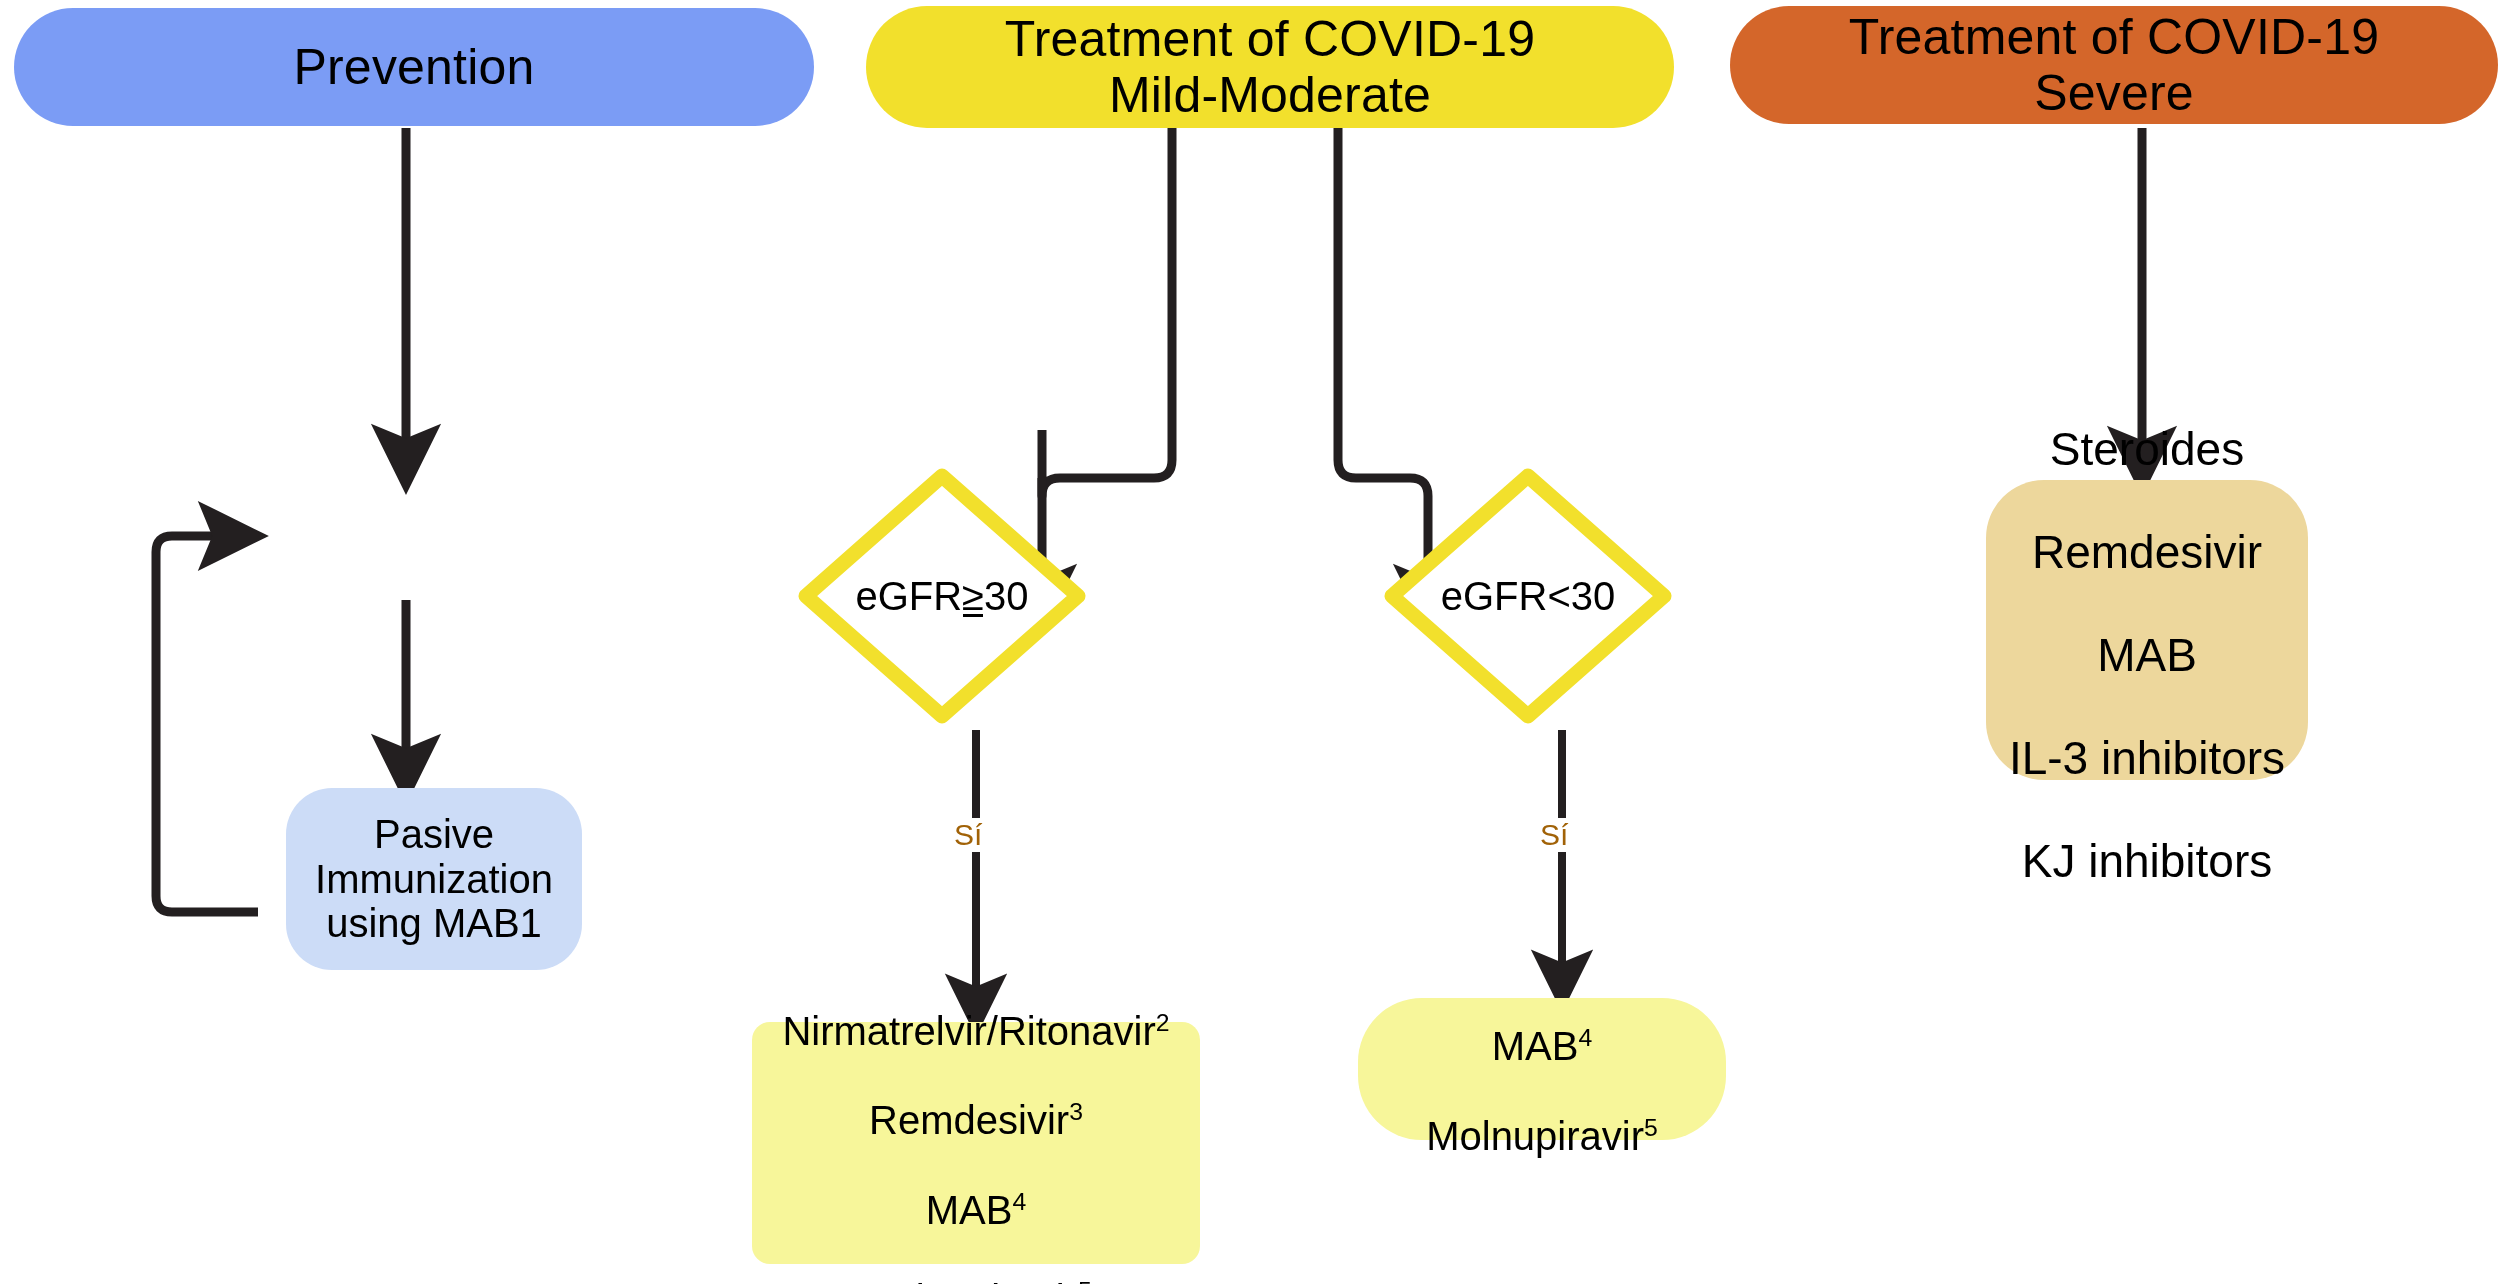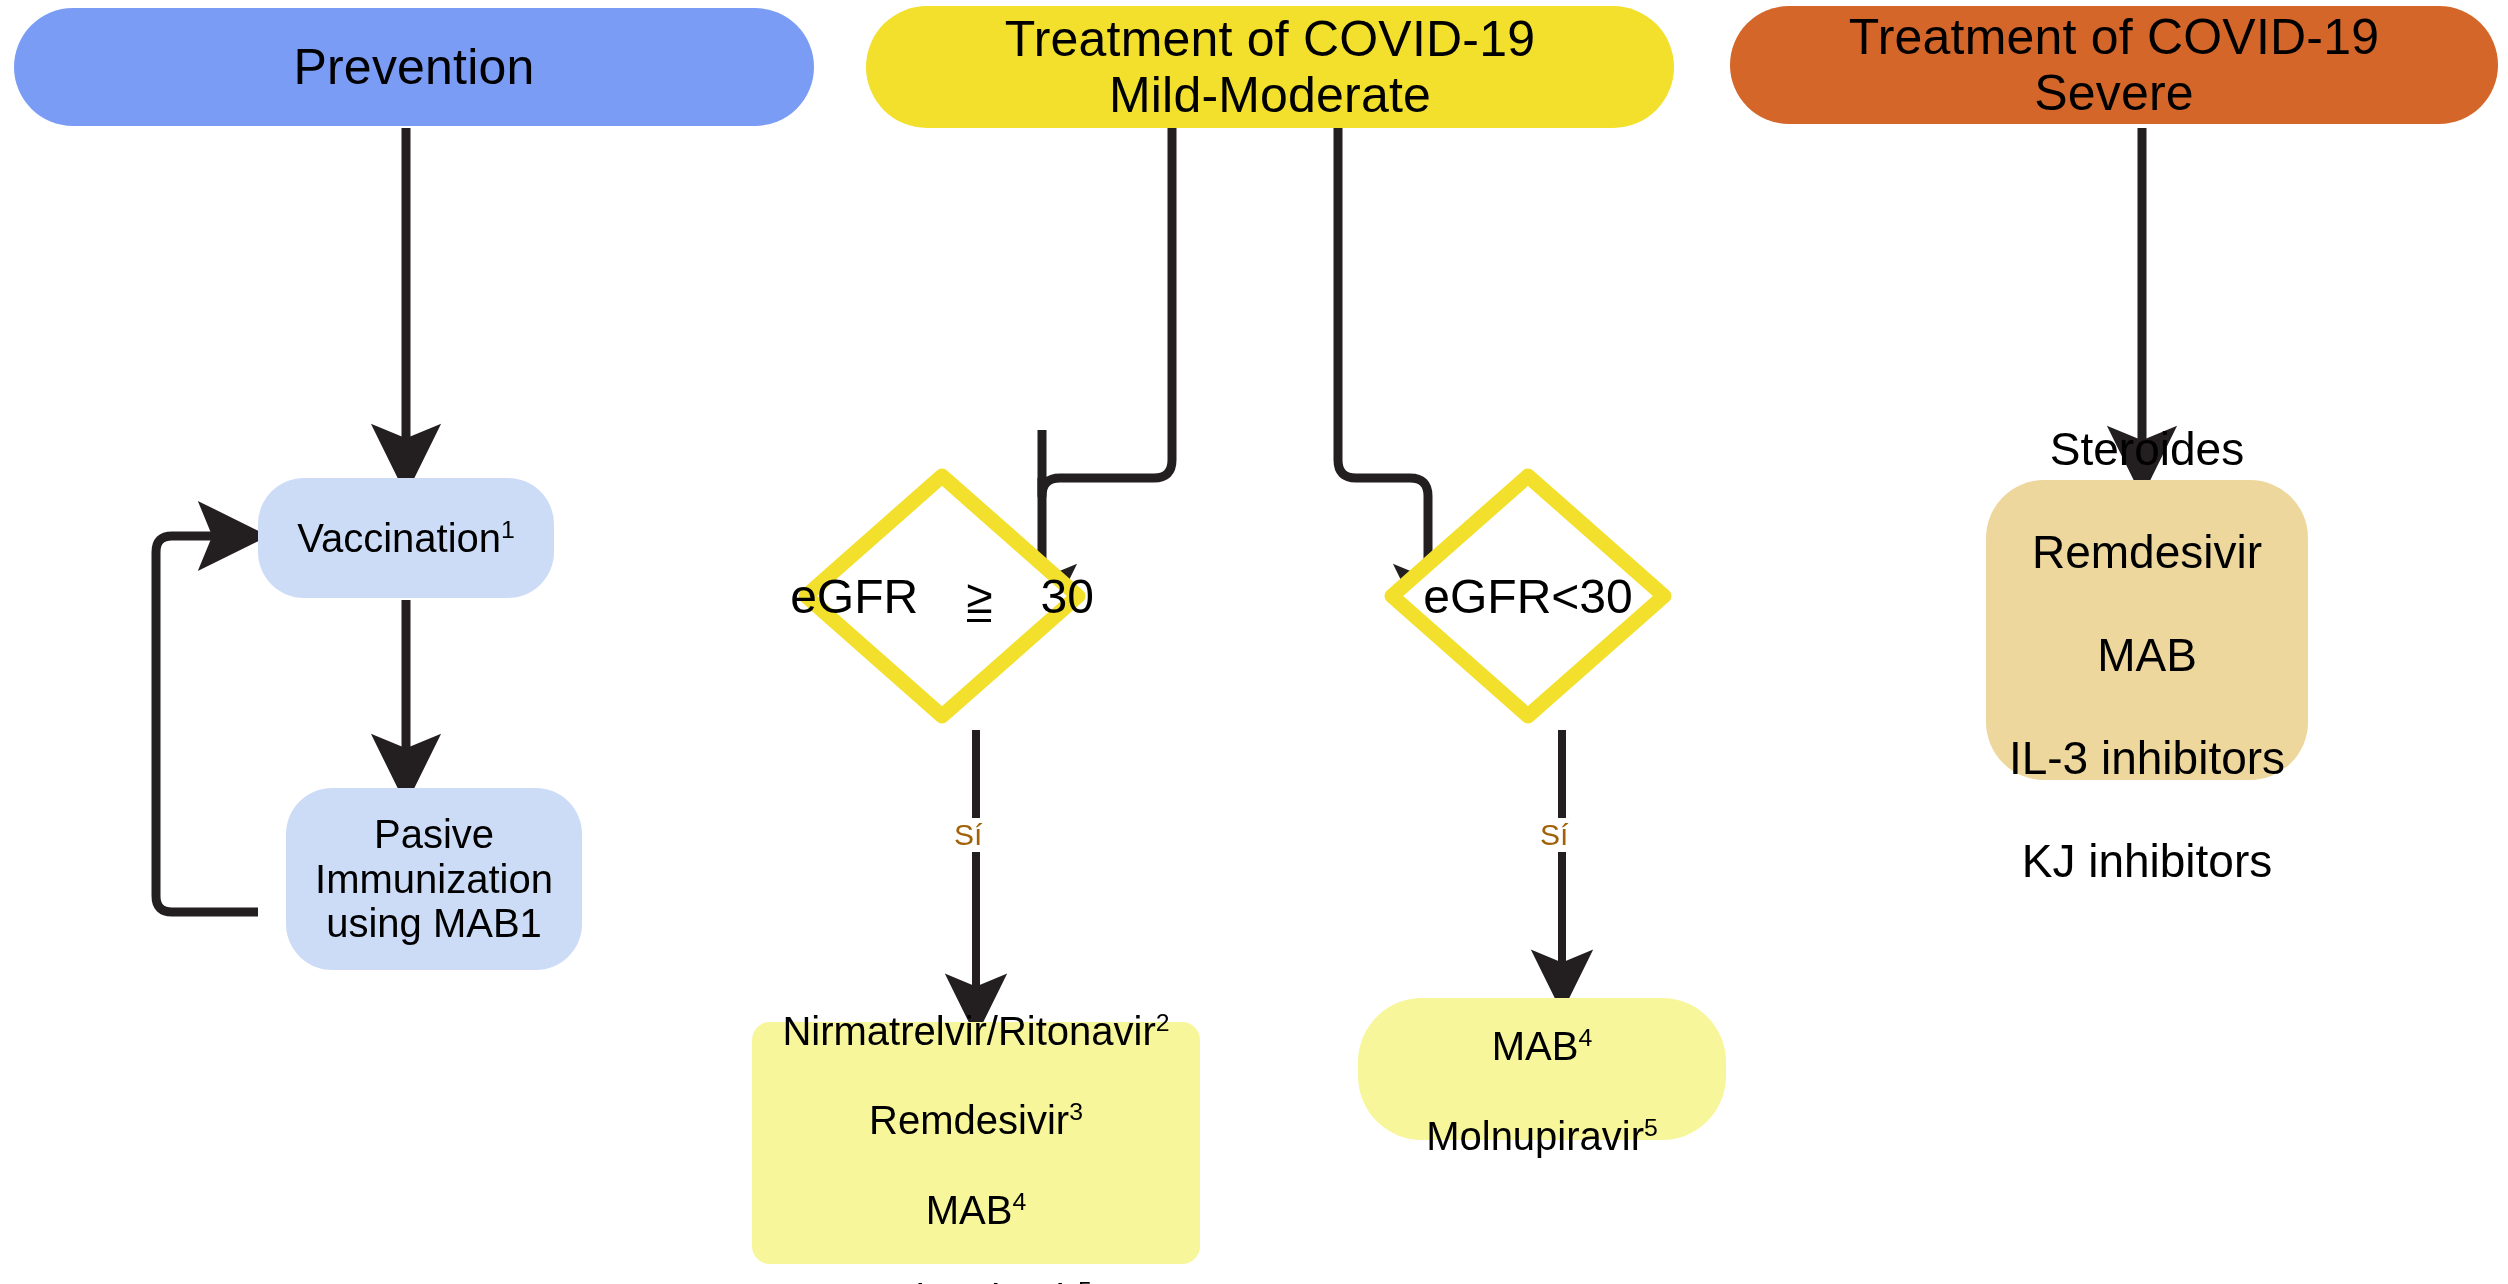--- a/index.html
+++ b/index.html
@@ -92,24 +92,23 @@
     z-index: 3;
   }
   .diamond-wrap svg { display: block; }
   .diamond-label {
     position: absolute;
     left: 0; top: 0;
     width: 100%; height: 100%;
     display: flex;
     align-items: center;
     justify-content: center;
-    font-size: 48px;
+    font-size: 40px;
     color: #000;
     pointer-events: none;
-    gap: 48px;
   }
   #dia-left  { left: 792px;  top: 462px; width: 300px; height: 268px; }
   #dia-right { left: 1378px; top: 462px; width: 300px; height: 268px; }
   .ge-sym { position: relative; display: inline-block; }
   .ge-sym::after {
     content: "";
     position: absolute;
     left: 1px; right: 1px; bottom: 2px;
     border-bottom: 3px solid #000;
   }
@@ -173,23 +172,20 @@
   <div class="node pill-header" id="hdr-mild">
     <span class="node-text">Treatment of COVID-19
 Mild-Moderate</span>
   </div>
 
   <div class="node pill-header" id="hdr-severe">
     <span class="node-text">Treatment of COVID-19
 Severe</span>
   </div>
 
-  <div class="node pill-soft" id="n-vaccination">
-    <span class="node-text"><span>Vaccination</span><sup>1</sup></span>
-  </div>
 
   <div class="node pill-soft" id="n-passive">
     <span class="node-text">Pasive
 Immunization
 using MAB1</span>
   </div>
 
   <div class="diamond-wrap" id="dia-left">
     <svg width="300" height="268" viewBox="0 0 300 268" xmlns="http://www.w3.org/2000/svg">
       <path d="M 150 14 L 286 134 L 150 254 L 14 134 Z" fill="#ffffff" stroke="#F2E02C" stroke-width="15" stroke-linejoin="round"></path>

